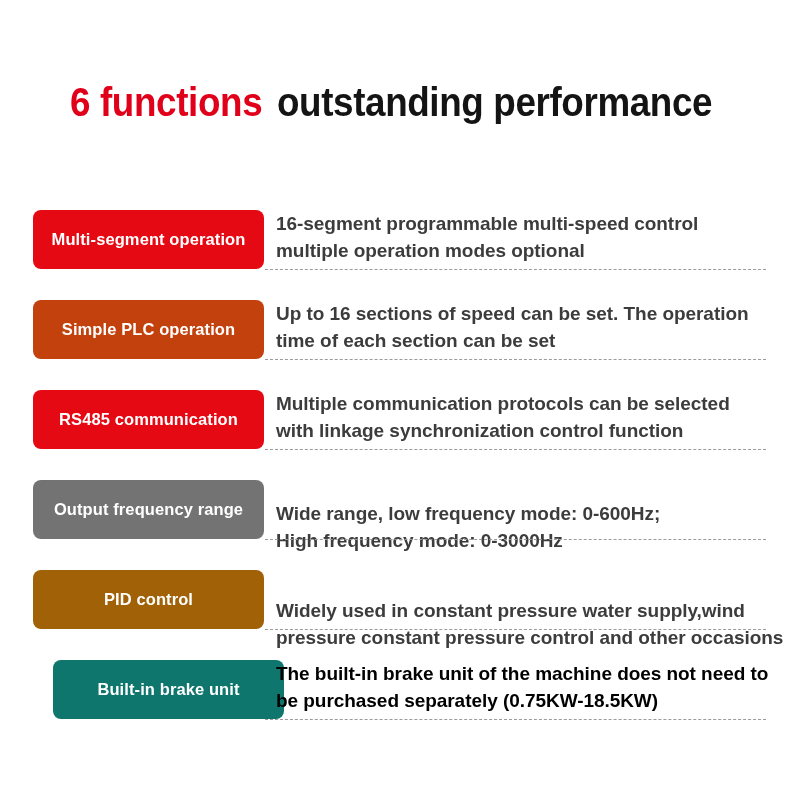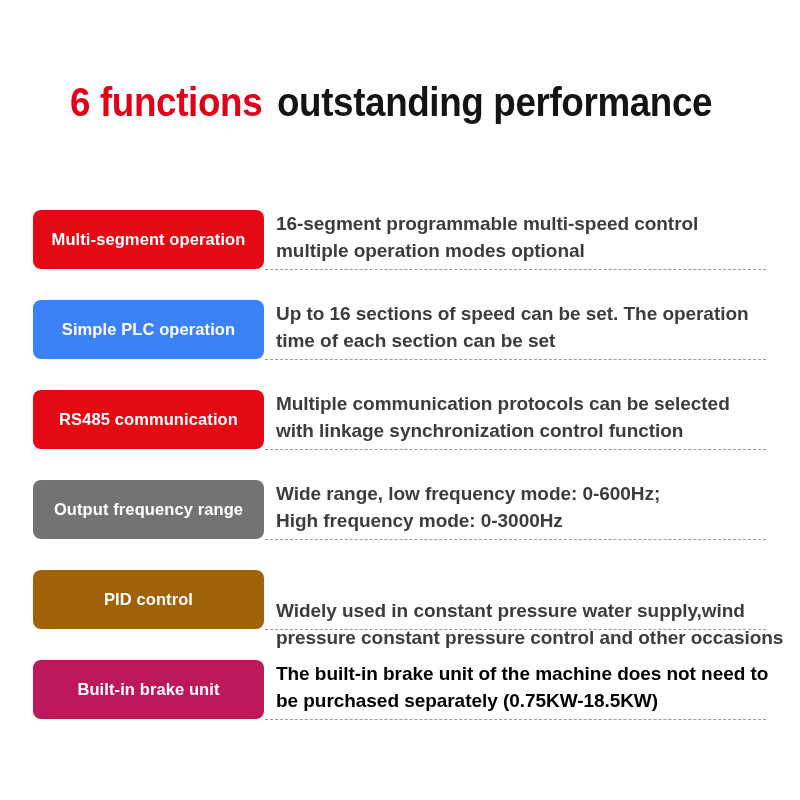--- a/index.html
+++ b/index.html
@@ -139,57 +139,57 @@
     <div class="feature-row row-0">
       <div class="feature-label" style="background: rgb(229, 9, 20); color: rgb(255, 255, 255);">Multi-segment operation</div>
       <div class="feature-desc" style="color: rgb(60, 60, 60);">
         <span class="desc-line">16-segment programmable multi-speed control</span>
         <span class="desc-line">multiple operation modes optional</span>
       </div>
       <div class="feature-rule" style="border-top-color: rgb(155, 155, 155);"></div>
     </div>
 
     <div class="feature-row row-1">
-      <div class="feature-label" style="background: #3b82f6; color: rgb(255, 255, 255); text-align: right;">Simple PLC operation</div>
+      <div class="feature-label" style="background: #c2410c; color: rgb(255, 255, 255); text-align: right;">Simple PLC operation</div>
       <div class="feature-desc" style="color: rgb(60, 60, 60);">
         <span class="desc-line">Up to 16 sections of speed can be set. The operation</span>
         <span class="desc-line">time of each section can be set</span>
       </div>
       <div class="feature-rule" style="border-top-color: rgb(155, 155, 155);"></div>
     </div>
 
     <div class="feature-row row-2">
       <div class="feature-label" style="background: rgb(229, 9, 20); color: rgb(255, 255, 255);">RS485 communication</div>
       <div class="feature-desc" style="color: rgb(60, 60, 60);">
         <span class="desc-line">Multiple communication protocols can be selected</span>
         <span class="desc-line">with linkage synchronization control function</span>
       </div>
       <div class="feature-rule" style="border-top-color: rgb(155, 155, 155);"></div>
     </div>
 
     <div class="feature-row row-3">
       <div class="feature-label" style="background: #737373; color: rgb(255, 255, 255);">Output frequency range</div>
-      <div class="feature-desc" style="color: rgb(60, 60, 60);">
+      <div class="feature-desc" style="color: rgb(60, 60, 60); margin-top: 20px;">
         <span class="desc-line">Wide range, low frequency mode: 0-600Hz;</span>
         <span class="desc-line">High frequency mode: 0-3000Hz</span>
       </div>
       <div class="feature-rule" style="border-top-color: rgb(155, 155, 155);"></div>
     </div>
 
     <div class="feature-row row-4">
       <div class="feature-label" style="background: #a16207; color: rgb(255, 255, 255);">PID control</div>
       <div class="feature-desc" style="color: rgb(60, 60, 60); margin-top: 27px;">
         <span class="desc-line">Widely used in constant pressure water supply,wind</span>
         <span class="desc-line">pressure constant pressure control and other occasions</span>
       </div>
       <div class="feature-rule" style="border-top-color: rgb(155, 155, 155);"></div>
     </div>
 
     <div class="feature-row row-5">
-      <div class="feature-label" style="background: #be185d; color: rgb(255, 255, 255);">Built-in brake unit</div>
+      <div class="feature-label" style="background: #0f766e; color: rgb(255, 255, 255); margin-left: 20px;">Built-in brake unit</div>
       <div class="feature-desc" style="color: #000000;">
         <span class="desc-line">The built-in brake unit of the machine does not need to</span>
         <span class="desc-line">be purchased separately (0.75KW-18.5KW)</span>
       </div>
       <div class="feature-rule" style="border-top-color: rgb(155, 155, 155);"></div>
     </div>
 
   </div>
 </div>
 

